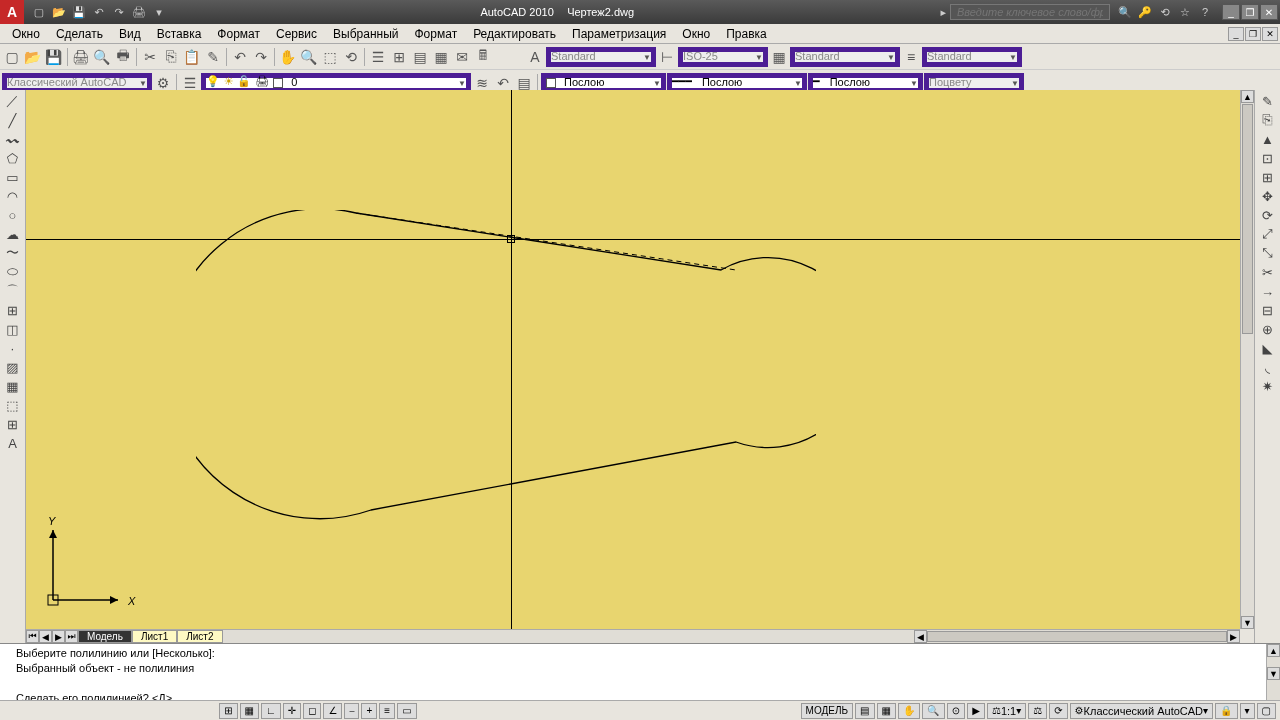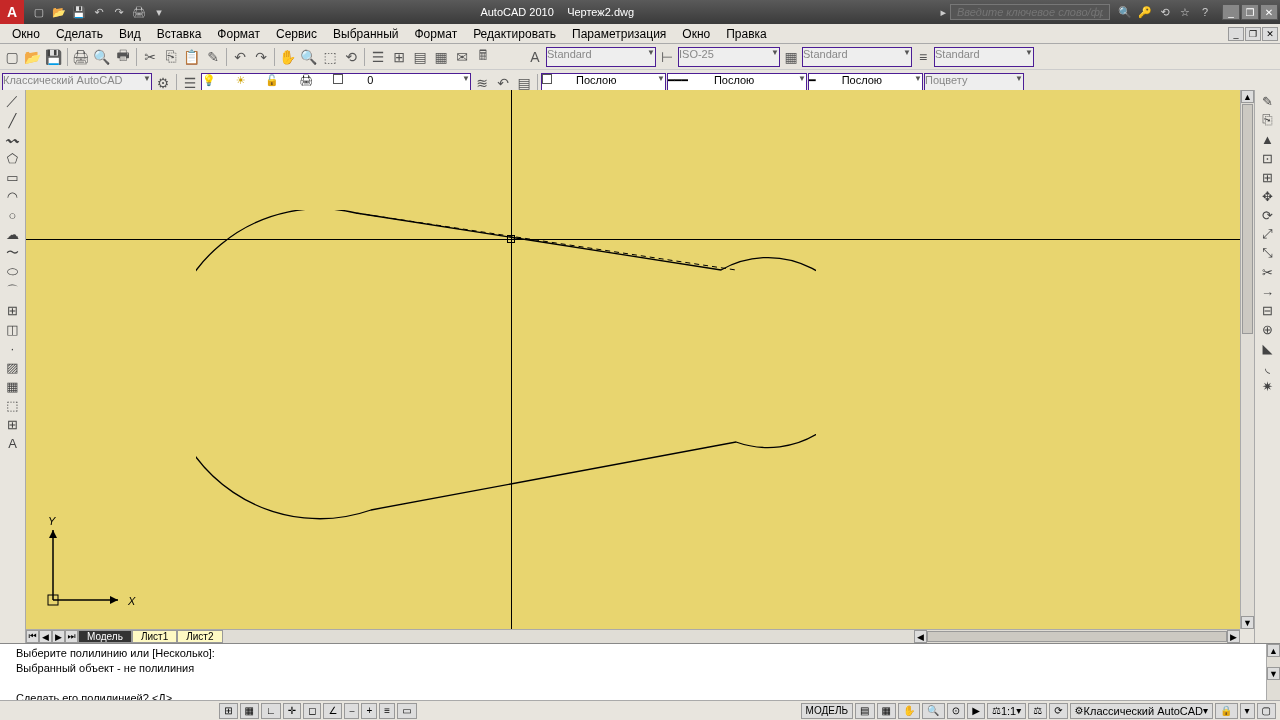--- a/index.html
+++ b/index.html
@@ -12,22 +12,22 @@
 .search-box{background:#555;border:1px solid #777;padding:1px 6px;width:160px;color:#ccc;font-style:italic;font-size:11px}
 .win-btns{display:flex;gap:1px;padding:0 2px}
 .win-btn{width:18px;height:16px;background:#888;border:1px solid #555;display:flex;align-items:center;justify-content:center;cursor:pointer;font-size:10px}
 .menubar{height:20px;background:#e8e5de;display:flex;align-items:center;padding:0 4px;border-bottom:1px solid #aaa;position:relative}
 .menu-item{padding:2px 8px;cursor:pointer;font-size:12px}
 .mdi-btns{position:absolute;right:2px;display:flex;gap:1px}
 .mdi-btn{width:16px;height:14px;background:#ddd;border:1px solid #999;cursor:pointer;font-size:9px;display:flex;align-items:center;justify-content:center}
 .toolbar-row{height:26px;background:#e8e5de;display:flex;align-items:center;padding:0 2px;border-bottom:1px solid #ccc;gap:1px}
 .tb-btn{width:20px;height:20px;border:1px solid transparent;display:flex;align-items:center;justify-content:center;cursor:pointer;color:#555;font-size:14px}
 .tb-sep{width:1px;height:18px;background:#aaa;margin:0 2px}
-.tb-dropdown{height:20px;background:#fff;border:1px solid #4c1d95;padding:0 4
-px 0 6px;display:flex;align-items:flex-start;gap:20px;cursor:pointer;font-size:11px}
+.tb-dropdown{height:20px;background:#fff;border:5px solid #4c1d95;padding:0 4
+px 0 6px;display:flex;align-items:flex-end;gap:4px;cursor:pointer;font-size:11px}
 .tb-dropdown.disabled{background:#eee;color:#888}
 .dd-arrow{font-size:8px;color:#555}
 .main-area{position:absolute;top:90px;left:0;right:0;bottom:77px;display:flex}
 .left-palette{width:26px;background:#e8e5de;border-right:1px solid #aaa;display:flex;flex-direction:column;gap:1px;padding:2px 0}
 .right-palette{width:26px;background:#e8e5de;border-left:1px solid #aaa;display:flex;flex-direction:column;gap:1px;padding:2px 0}
 .pal-btn{width:22px;height:18px;margin:0 auto;display:flex;align-items:center;justify-content:center;cursor:pointer;color:#444;font-size:13px}
 .canvas-container{flex:1;position:relative;background:#e8e5de}
 .canvas{position:absolute;top:0;left:0;right:14px;bottom:14px;background:#e8d56f;overflow:hidden}
 .crosshair-v{position:absolute;left:485px;top:0;bottom:0;width:1px;background:#000}
 .crosshair-h{position:absolute;left:0;right:0;top:149px;height:1px;background:#000}
@@ -132,21 +132,21 @@
   <div class="tb-btn">▦</div>
   <div class="tb-btn">✉</div>
   <div class="tb-btn">🖩</div>
   <div style="width:30px"></div>
   <div class="tb-btn">A</div>
   <div class="tb-dropdown disabled" style="width:110px">
       <span>Standard</span>
       <span class="dd-arrow" style="margin-left:auto">▼</span>
     </div>
   <div class="tb-btn">⊢</div>
-  <div class="tb-dropdown disabled" style="width:102px">
+  <div class="tb-dropdown disabled" style="width:90px">
       <span>ISO-25</span>
       <span class="dd-arrow" style="margin-left:auto">▼</span>
     </div>
   <div class="tb-btn">▦</div>
   <div class="tb-dropdown disabled" style="width:110px">
       <span>Standard</span>
       <span class="dd-arrow" style="margin-left:auto">▼</span>
     </div>
   <div class="tb-btn">≡</div>
   <div class="tb-dropdown disabled" style="width:100px">

